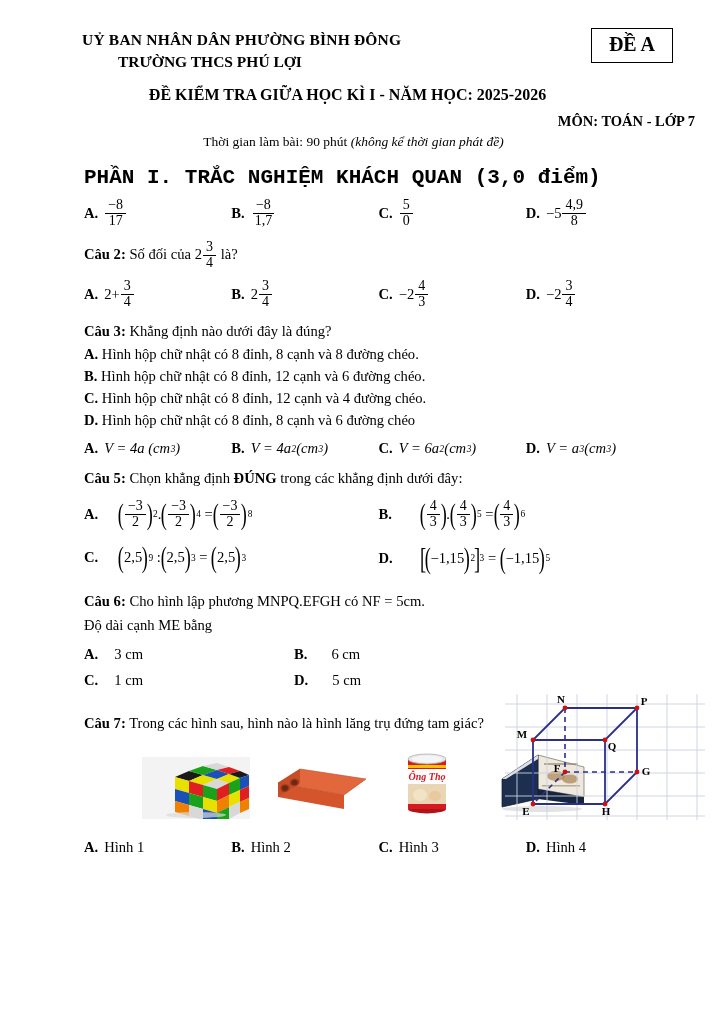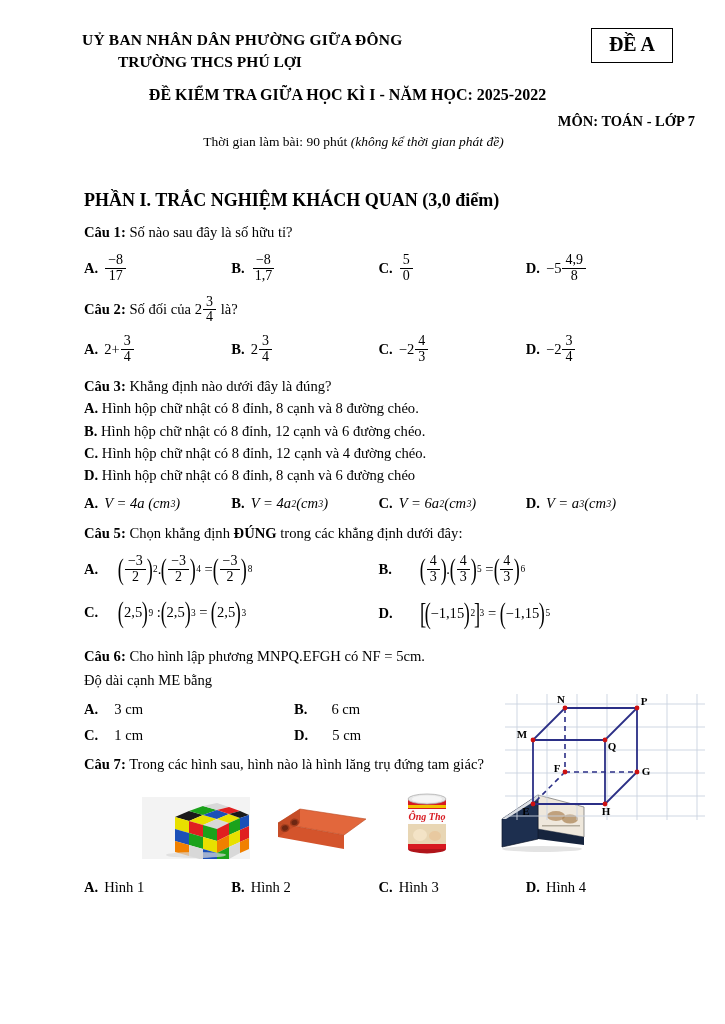--- a/index.html
+++ b/index.html
@@ -76,22 +76,23 @@
     padding-right: 18px;
   }
   .duration i { font-style: italic; }
 
   
   .content {
     padding: 0 52px 0 84px;
   }
   .part-title {
     font-weight: bold;
-    font-size: 18px;
-    margin-top: 40px;
+    font-size: 21px;
+    margin-top: 16px;
+    font-family: Liberation Mono, monospace;
   }
   .q-stem {
     font-size: 14.6px;
     margin-top: 11px;
     line-height: 1.5;
   }
   .q-stem .lbl { font-weight: bold; }
   .q-stem.justify {
     text-align: justify;
     text-justify: inter-word;
@@ -193,34 +194,33 @@
   }
   .ans-row-figs .opt { width: 25%; }
 </style>
 </head>
 <body>
 
 <div class="page">
 
   <div class="header">
     <div class="org-block">
-      <div class="org-line1">UỶ BAN NHÂN DÂN PHƯỜNG GIỮA ĐÔNG</div>
+      <div class="org-line1">UỶ BAN NHÂN DÂN PHƯỜNG BÌNH ĐÔNG</div>
       <div class="org-line2">TRƯỜNG THCS PHÚ LỢI</div>
     </div>
     <div class="de-box">ĐỀ A</div>
-    <div class="exam-title">ĐỀ KIỂM TRA GIỮA HỌC KÌ I - NĂM HỌC: 2025-2022</div>
+    <div class="exam-title">ĐỀ KIỂM TRA GIỮA HỌC KÌ I - NĂM HỌC: 2025-2026</div>
     <div class="subject">MÔN: TOÁN - LỚP 7</div>
     <div class="duration"><span>Thời gian làm bài: 90 phút </span><i>(không kể thời gian phát đề)</i></div>
   </div>
 
   <div class="content">
 
     <div class="part-title">PHẦN I. TRẮC NGHIỆM KHÁCH QUAN (3,0 điểm)</div>
 
-    <div class="q-stem"><span class="lbl">Câu 1:</span><span> Số nào sau đây là số hữu tỉ?</span></div>
     <div class="opt-row">
       <div class="opt c4">
         <span class="k">A.</span>
         <span class="frac">
             <span class="num">−8</span>
             <span class="den">17</span>
           </span>
       </div>
       <div class="opt c4">
         <span class="k">B.</span>
@@ -462,21 +462,21 @@
           <span style="display:inline-block;width:10px"></span>
           <span>1 cm</span>
         </div>
       <div class="opt c2">
           <span class="k">D.</span>
           <span style="display:inline-block;width:18px"></span>
           <span>5 cm</span>
         </div>
     </div>
 
-    <div class="q-stem" style="margin-top:10px"><span class="lbl">Câu 7:</span><span> Trong các hình sau, hình nào là hình lăng trụ đứng tam giác?</span></div>
+    <div class="q-stem" style="margin-top:24px"><span class="lbl">Câu 7:</span><span> Trong các hình sau, hình nào là hình lăng trụ đứng tam giác?</span></div>
 
     <div class="fig-strip">
 
       <div class="fig-cell">
         <svg width="108" height="62" viewBox="0 0 108 62">
           <rect x="0" y="0" width="108" height="62" fill="#f3f3f3"></rect>
           <g transform="translate(30,6)">
 
             <g>
               <polygon points="3,14 17,8 31,12 17,18" fill="#1a1a1a"></polygon>

